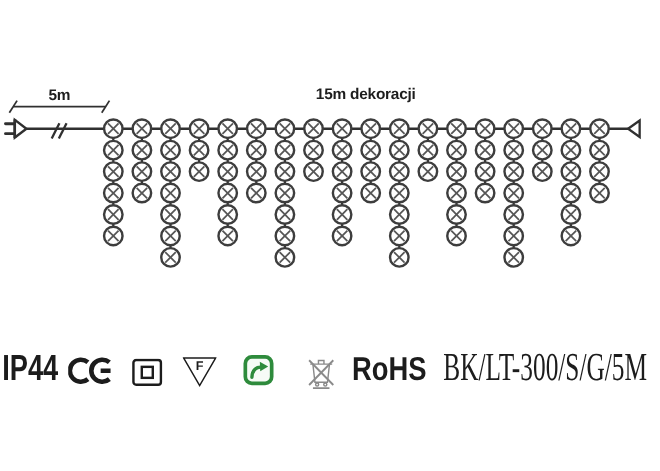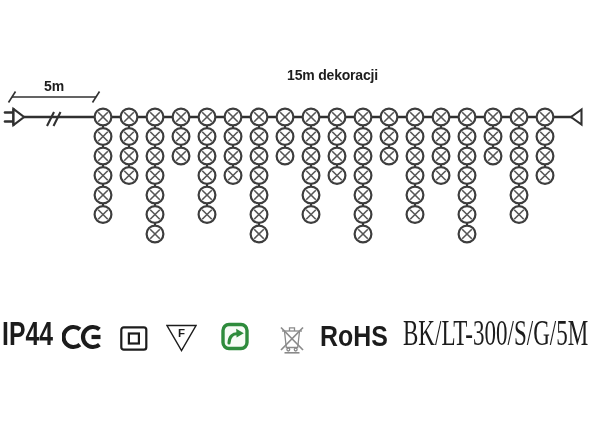--- a/index.html
+++ b/index.html
@@ -546,21 +546,21 @@
             <line x1="540.2" y1="170.7" x2="549.8" y2="180.3" stroke="#565656" stroke-width="1.6"></line>
             <line x1="540.2" y1="180.3" x2="549.8" y2="170.7" stroke="#565656" stroke-width="1.6"></line>
           </g>
         </g>
       </g>
 
     <polygon points="571,117 581.5,109.5 581.5,124.5" fill="#ffffff" stroke="#303030" stroke-width="2.1"></polygon>
   </svg>
 
   <div class="lbl" style="left:12px;top:79px;width:84px;text-align:center;">5m</div>
-  <div class="lbl" style="left:250px;top:68px;width:165px;">15m dekoracji</div>
+  <div class="lbl" style="left:250px;top:78px;width:165px;">15m dekoracji</div>
 
   <div class="abs squeeze ip44">IP44</div>
 
   <svg class="abs" style="left:62px;top:324px" width="42" height="26" viewBox="0 0 42 26">
     <path d="M17.93,5.34 A10,10 0 1 0 17.93,20.66" fill="none" stroke="#1c1c1c" stroke-width="4.2"></path>
     <path d="M37.43,5.34 A10,10 0 1 0 37.43,20.66" fill="none" stroke="#1c1c1c" stroke-width="4.2"></path>
     <line x1="29.5" y1="13" x2="38.5" y2="13" stroke="#1c1c1c" stroke-width="4.2"></line>
   </svg>
 
   <svg class="abs" style="left:120px;top:326px" width="28" height="25" viewBox="0 0 28 25">

